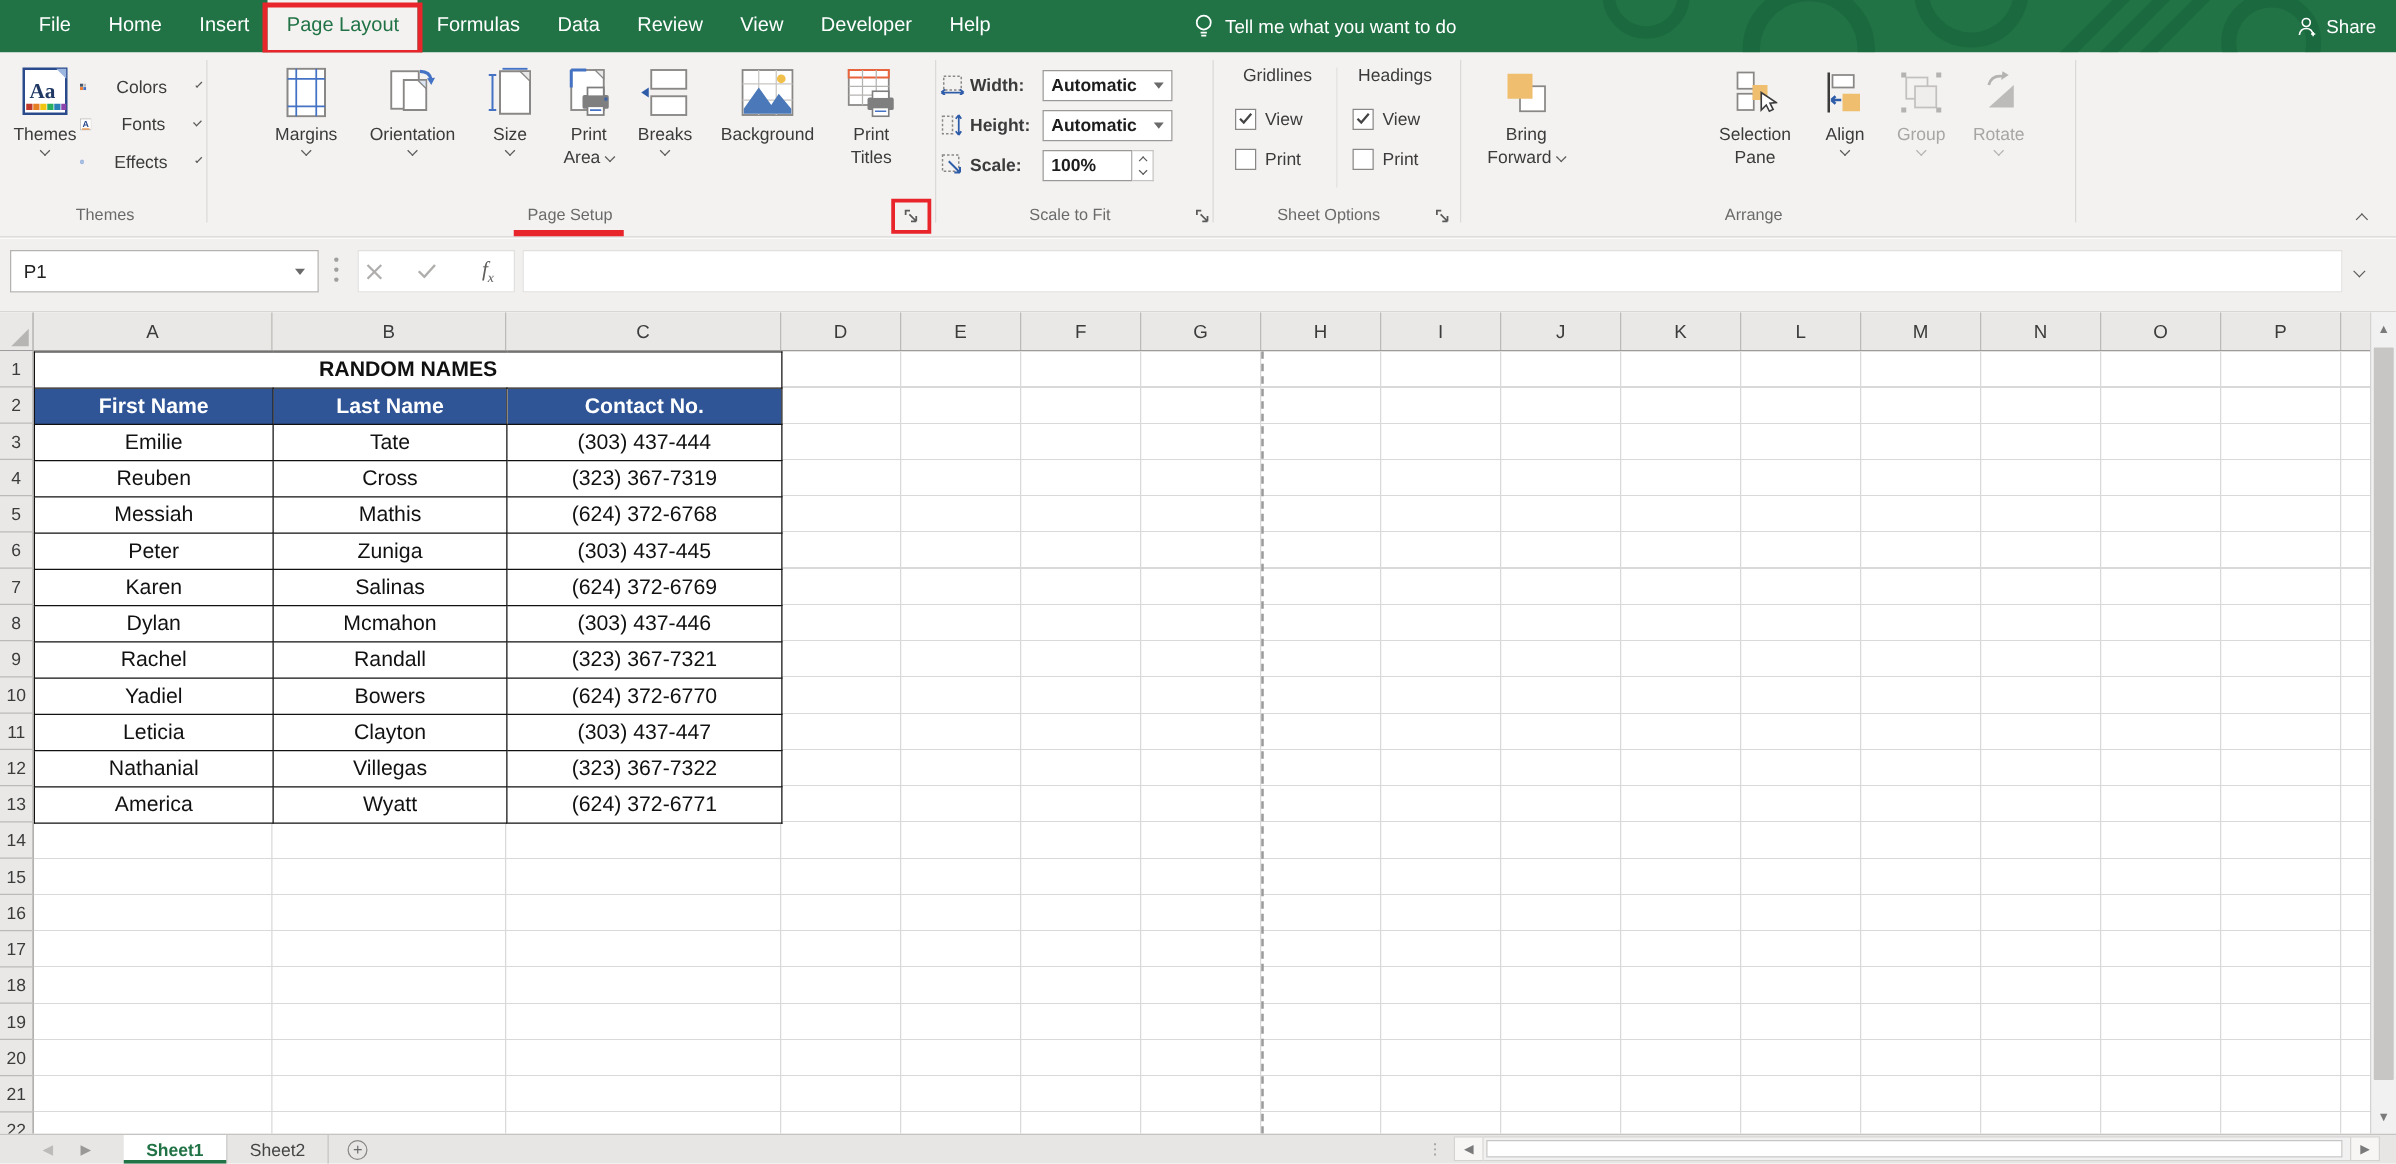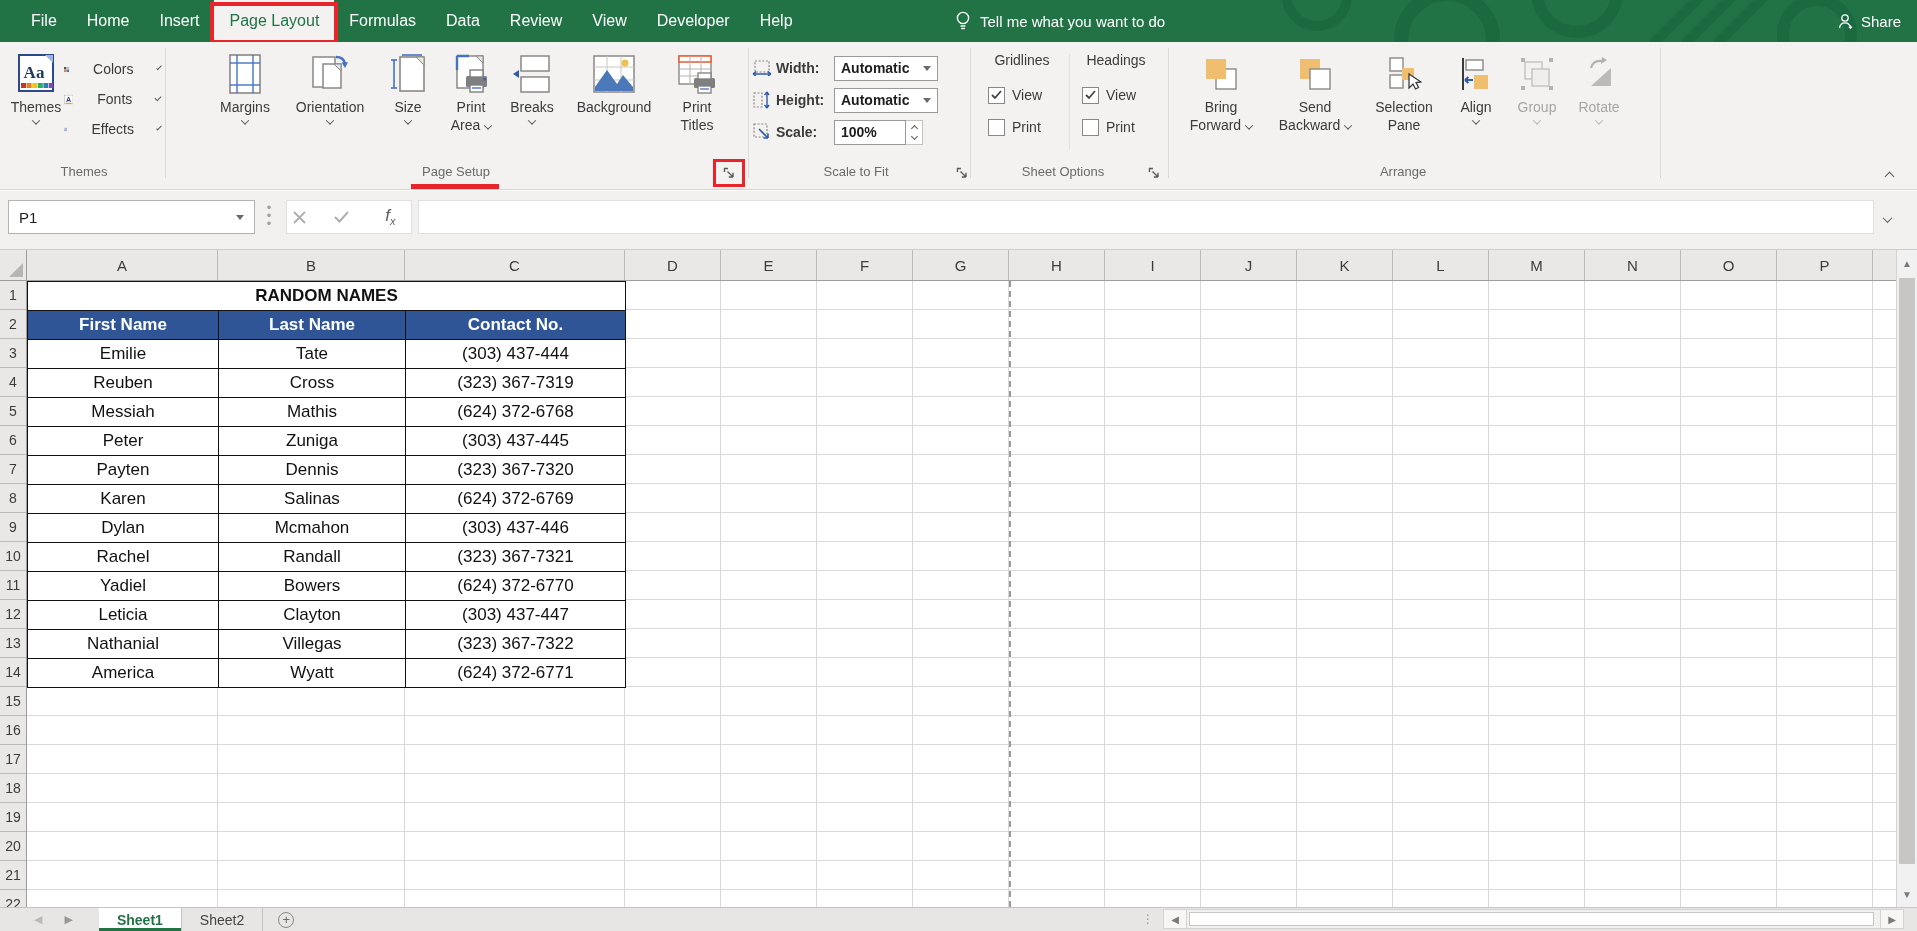--- a/index.html
+++ b/index.html
@@ -54,21 +54,21 @@
 
   
   .annot-underline { position:absolute; left:411px; top:142px; width:88px; height:5px; background:#e8252b; }
 
   
   .formulabar { position:absolute; left:0; top:191px; width:100%; height:59px; background:#f1f0ef; border-bottom:1px solid #cfcdcb; }
   .namebox { position:absolute; left:8px; top:9px; width:247px; height:34px; background:#fff; border:1px solid #b5b3b1; display:flex; align-items:center; padding:0 10px; font-size:15px; color:#222; justify-content:space-between; }
   .vdots { position:absolute; left:264px; top:13px; color:#a0a0a0; font-size:13px; line-height:8px; letter-spacing:0; text-align:center; width:10px; }
   .fxpanel { position:absolute; left:286px; top:9px; width:126px; height:34px; background:#fff; border:1px solid #e2e0de; display:flex; align-items:center; justify-content:space-around; }
   .fxpanel .fxbtn { color:#a9a7a5; font-size:16px; width:30px; text-align:center; cursor:default; }
-  .fxpanel .fx { font-family:Liberation Sans, sans-serif; font-style:italic; color:#5f5d5b; font-size:17px; }
+  .fxpanel .fx { font-family:Liberation Serif, serif; font-style:italic; color:#5f5d5b; font-size:17px; }
   .formulafield { position:absolute; left:418px; top:9px; width:1456px; height:34px; background:#fff; border:1px solid #e2e0de; font-size:15px; padding:0 8px; color:#222; display:flex; align-items:center; }
   .fbar-chev { position:absolute; left:1884px; top:18px; color:#666; }
 
   
   .sheetarea { position:absolute; left:0; top:250px; width:1917px; height:657px; background:#fff; }
   .corner { position:absolute; left:0; top:0; width:27px; height:31px; background:#e9e8e7; border-right:1px solid #9f9d9b; border-bottom:1px solid #9f9d9b; }
   .corner::after { content:''; position:absolute; right:3px; bottom:3px; border-left:14px solid transparent; border-bottom:14px solid #b7b5b3; }
   .col-letters { position:absolute; left:27px; top:0; width:1869px; height:31px; background:#e9e8e7; border-bottom:1px solid #9f9d9b; display:flex; }
   .col-letter { height:100%; display:flex; align-items:center; justify-content:center; font-size:15px; color:#3c3c3c; border-right:1px solid #bcbab8; flex:0 0 auto; }
   .col-letters div:nth-of-type(1){ width:191px; } .col-letters div:nth-of-type(2){ width:187px; }
@@ -425,29 +425,20 @@
 
     <div class="bigbtn" style="left:1221px; width:78px;">
       <div class="bicon">
         <svg width="36" height="36" viewBox="0 0 36 36">
           <rect x="13" y="13" width="20" height="20" fill="#fff" stroke="#8a8886" stroke-width="1.4"></rect>
           <rect x="3" y="3" width="20" height="20" fill="#efbe6f"></rect>
         </svg>
       </div>
       <div class="blabel"><span>Bring Forward</span><span class="chev inline"></span></div>
     </div>
-    <div class="bigbtn" style="left:1315px; width:82px;">
-      <div class="bicon">
-        <svg width="36" height="36" viewBox="0 0 36 36">
-          <rect x="3" y="3" width="20" height="20" fill="#efbe6f"></rect>
-          <rect x="13" y="13" width="20" height="20" fill="#fff" stroke="#8a8886" stroke-width="1.4"></rect>
-        </svg>
-      </div>
-      <div class="blabel"><span>Send Backward</span><span class="chev inline"></span></div>
-    </div>
     <div class="bigbtn" style="left:1404px; width:74px;">
       <div class="bicon">
         <svg width="36" height="36" viewBox="0 0 36 36">
           <rect x="4" y="2" width="13" height="13" fill="#fff" stroke="#8a8886" stroke-width="1.4"></rect>
           <rect x="4" y="19" width="13" height="13" fill="#fff" stroke="#8a8886" stroke-width="1.4"></rect>
           <rect x="16" y="12" width="12" height="12" fill="#efbe6f"></rect>
           <path d="M23 18 l0 14 4-4 2.5 5 3-1.5 -2.5-5 5-0.5 z" fill="#fff" stroke="#3b3b3b" stroke-width="1.3"></path>
         </svg>
       </div>
       <div class="blabel"><span>Selection Pane</span></div>
@@ -665,25 +656,20 @@
               <td>Mathis</td>
               <td>(624) 372-6768</td>
             </tr>
 
             <tr>
               <td>Peter</td>
               <td>Zuniga</td>
               <td>(303) 437-445</td>
             </tr>
 
-            <tr>
-              <td>Payten</td>
-              <td>Dennis</td>
-              <td>(323) 367-7320</td>
-            </tr>
 
             <tr>
               <td>Karen</td>
               <td>Salinas</td>
               <td>(624) 372-6769</td>
             </tr>
 
             <tr>
               <td>Dylan</td>
               <td>Mcmahon</td>

